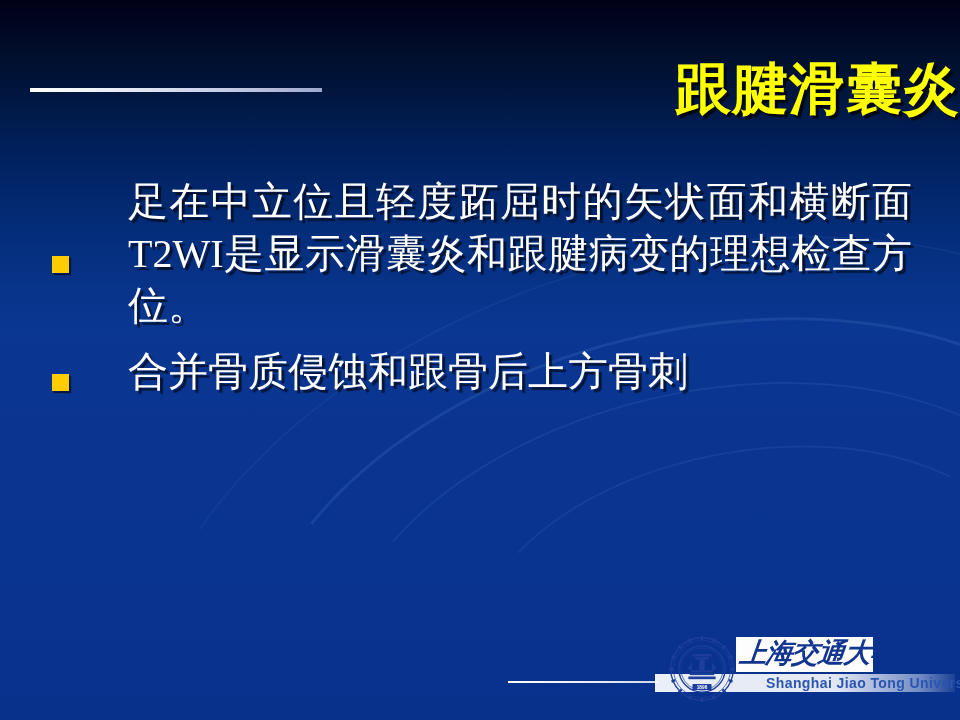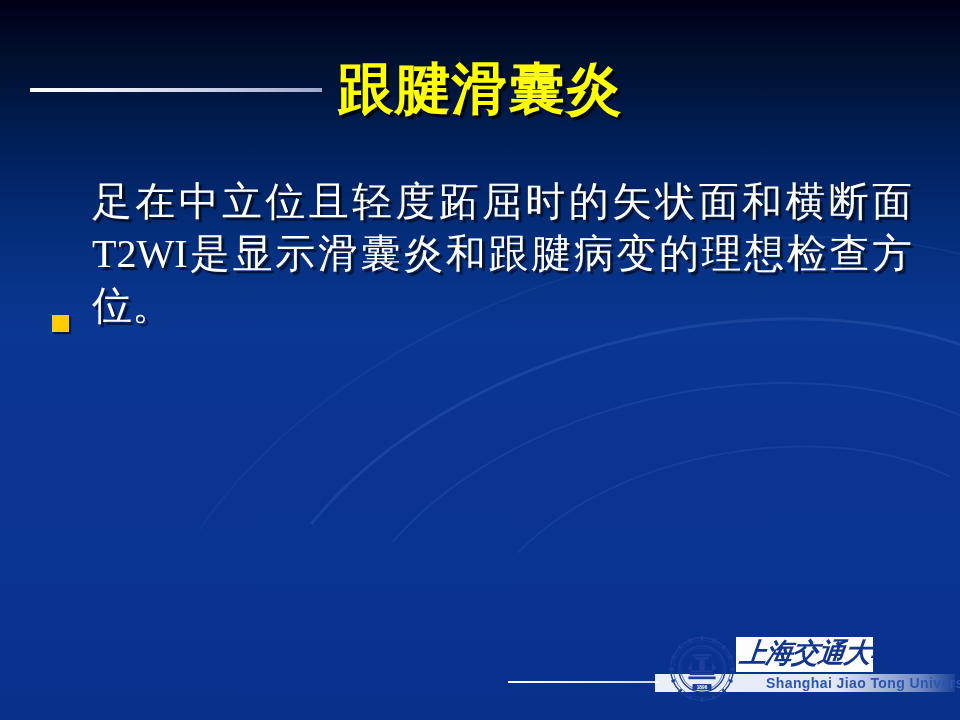--- a/index.html
+++ b/index.html
@@ -68,41 +68,42 @@
     top: 88px;
     width: 292px;
     height: 4px;
     background: linear-gradient(to right, #ffffff 0%, #eef0f8 25%, #c6cde6 65%, #9fa9cf 100%);
   }
   #slide-title {
     position: absolute;
     left: 0;
     top: 56px;
     width: 960px;
-    text-align: center;
+    text-align: right;
     font-size: 56px;
     line-height: 66px;
     font-weight: bold;
     color: #ffff00;
     letter-spacing: 1px;
     text-shadow: 3px 3px 1px rgba(0,0,0,0.75);
     white-space: nowrap;
   }
 
   
   #body {
     position: absolute;
     left: 52px;
     top: 176px;
     width: 860px;
   }
   .bullet-row {
     display: flex;
-    align-items: flex-end;
+    align-items: center;
     margin-bottom: 14px;
+    gap: 36px;
   }
   .bullet-marker {
     flex: 0 0 auto;
     width: 17px;
     height: 17px;
     background: #ffcc00;
     margin-top: 20px;
     margin-right: 23px;
     box-shadow: 2px 2px 1px rgba(0,0,0,0.55);
   }
@@ -204,20 +205,24 @@
 
   <div id="body">
 
     <div class="bullet-row">
       <div class="bullet-marker"></div>
       <div class="bullet-text">足在中立位且轻度跖屈时的矢状面和横断面T2WI是显示滑囊炎和跟腱病变的理想检查方位。</div>
     </div>
 
 
 
+    <div class="bullet-row">
+      <div class="bullet-marker"></div>
+      <div class="bullet-text">合并骨质侵蚀和跟骨后上方骨刺</div>
+    </div>
 
   </div>
 
   <div id="bottom-rule"></div>
   <div id="bottom-band"></div>
 
   <div id="logo">
 
     <svg id="logo-seal" viewBox="0 0 100 100">
       <g stroke="#1d3f9b" fill="none">

